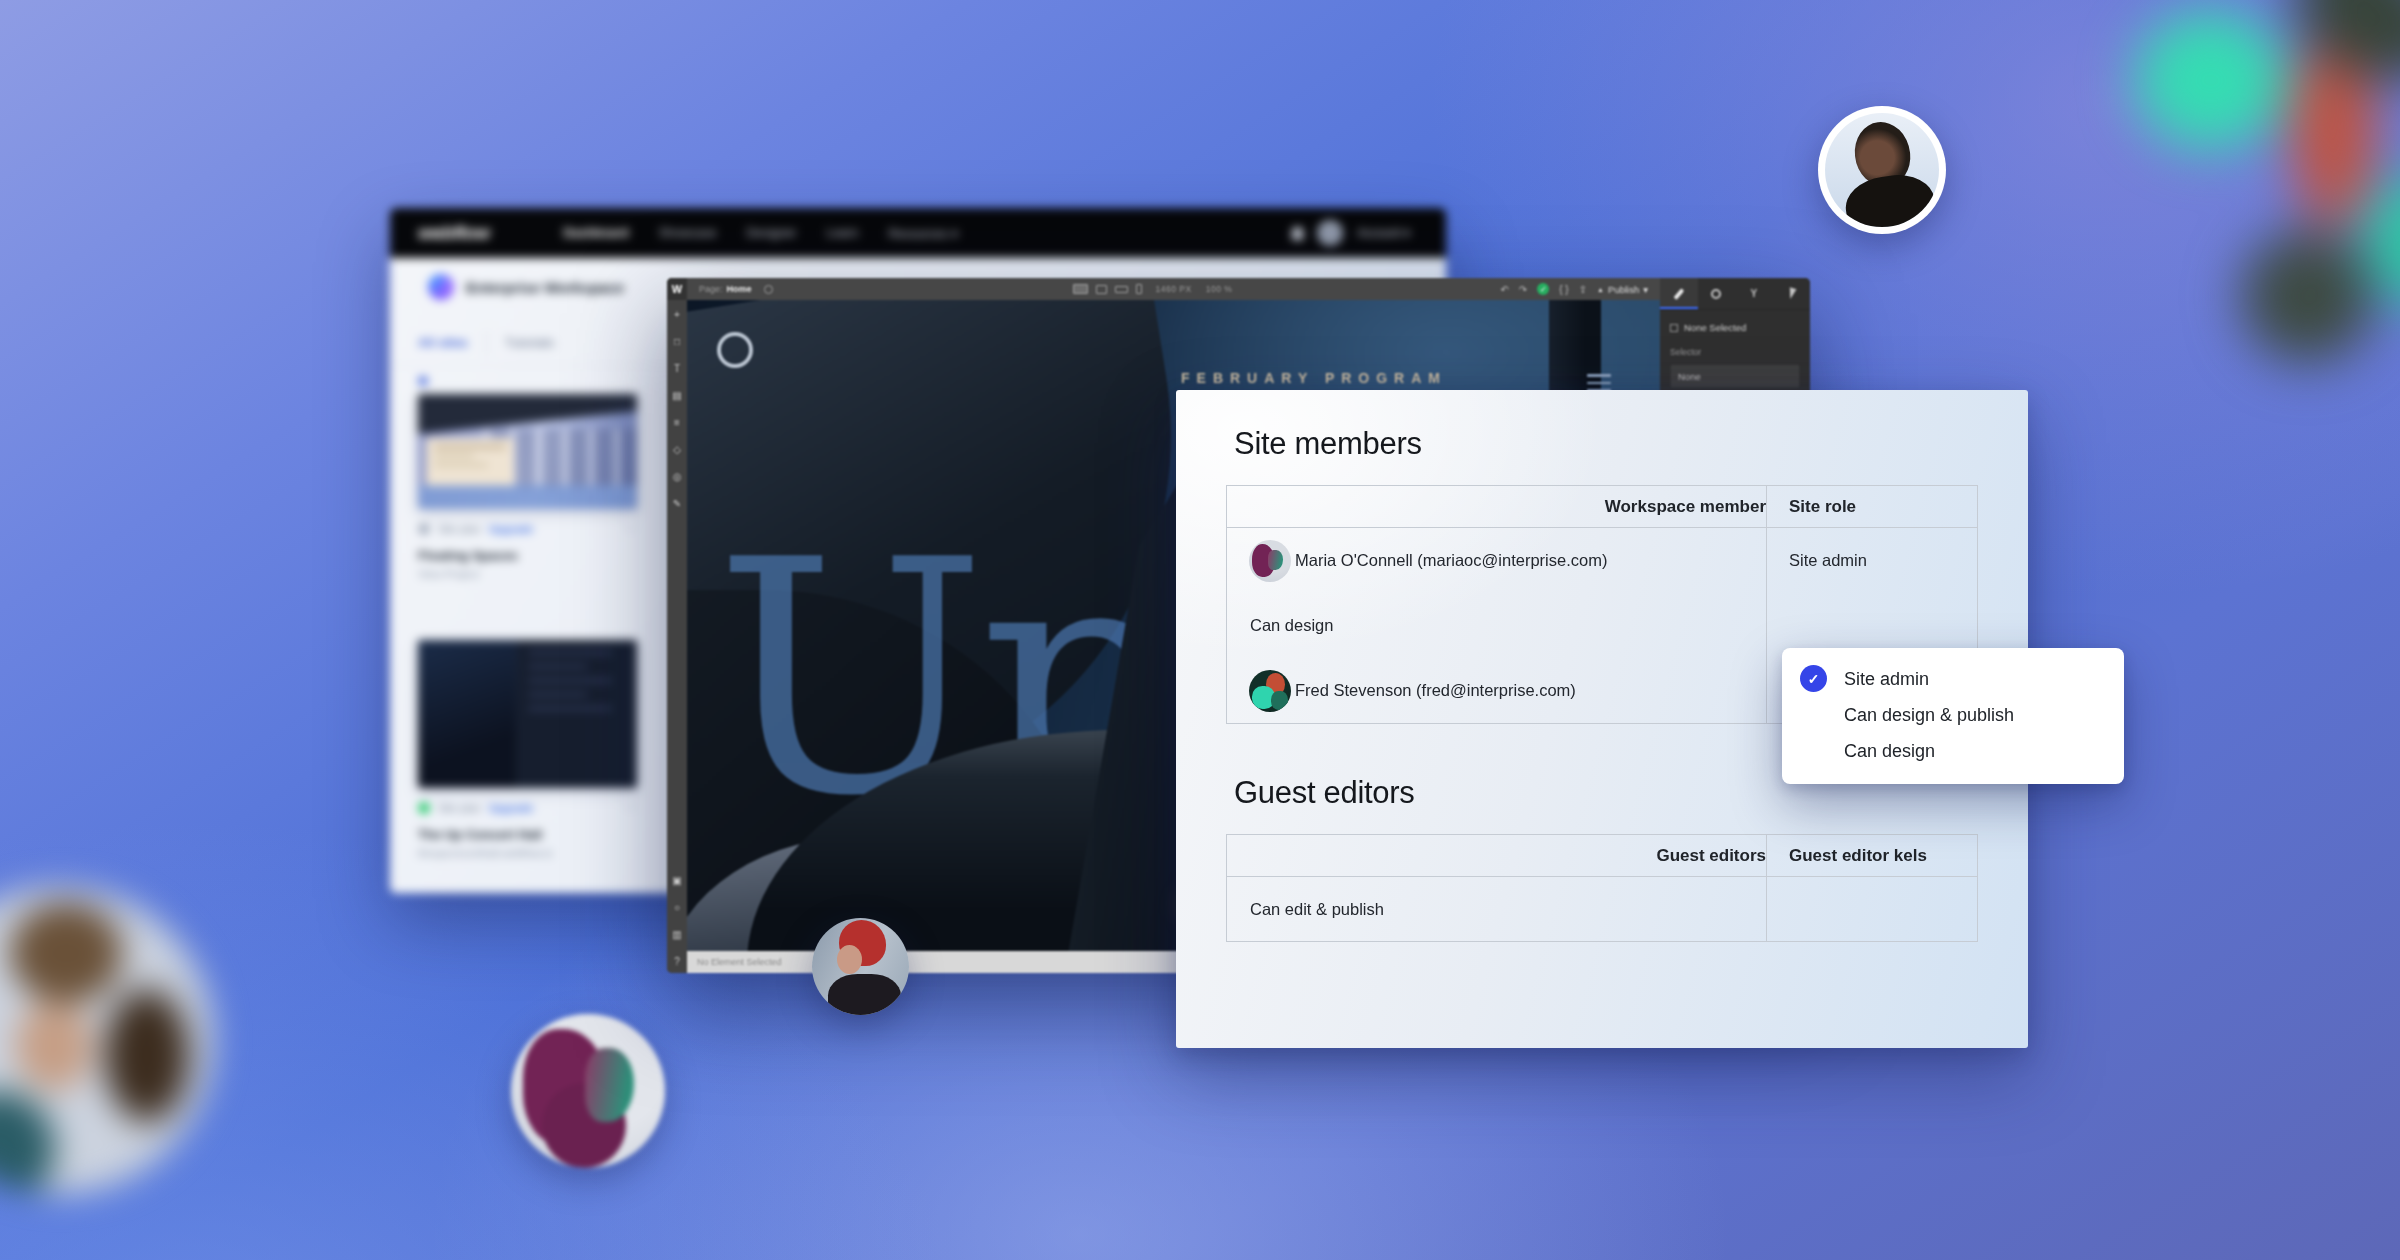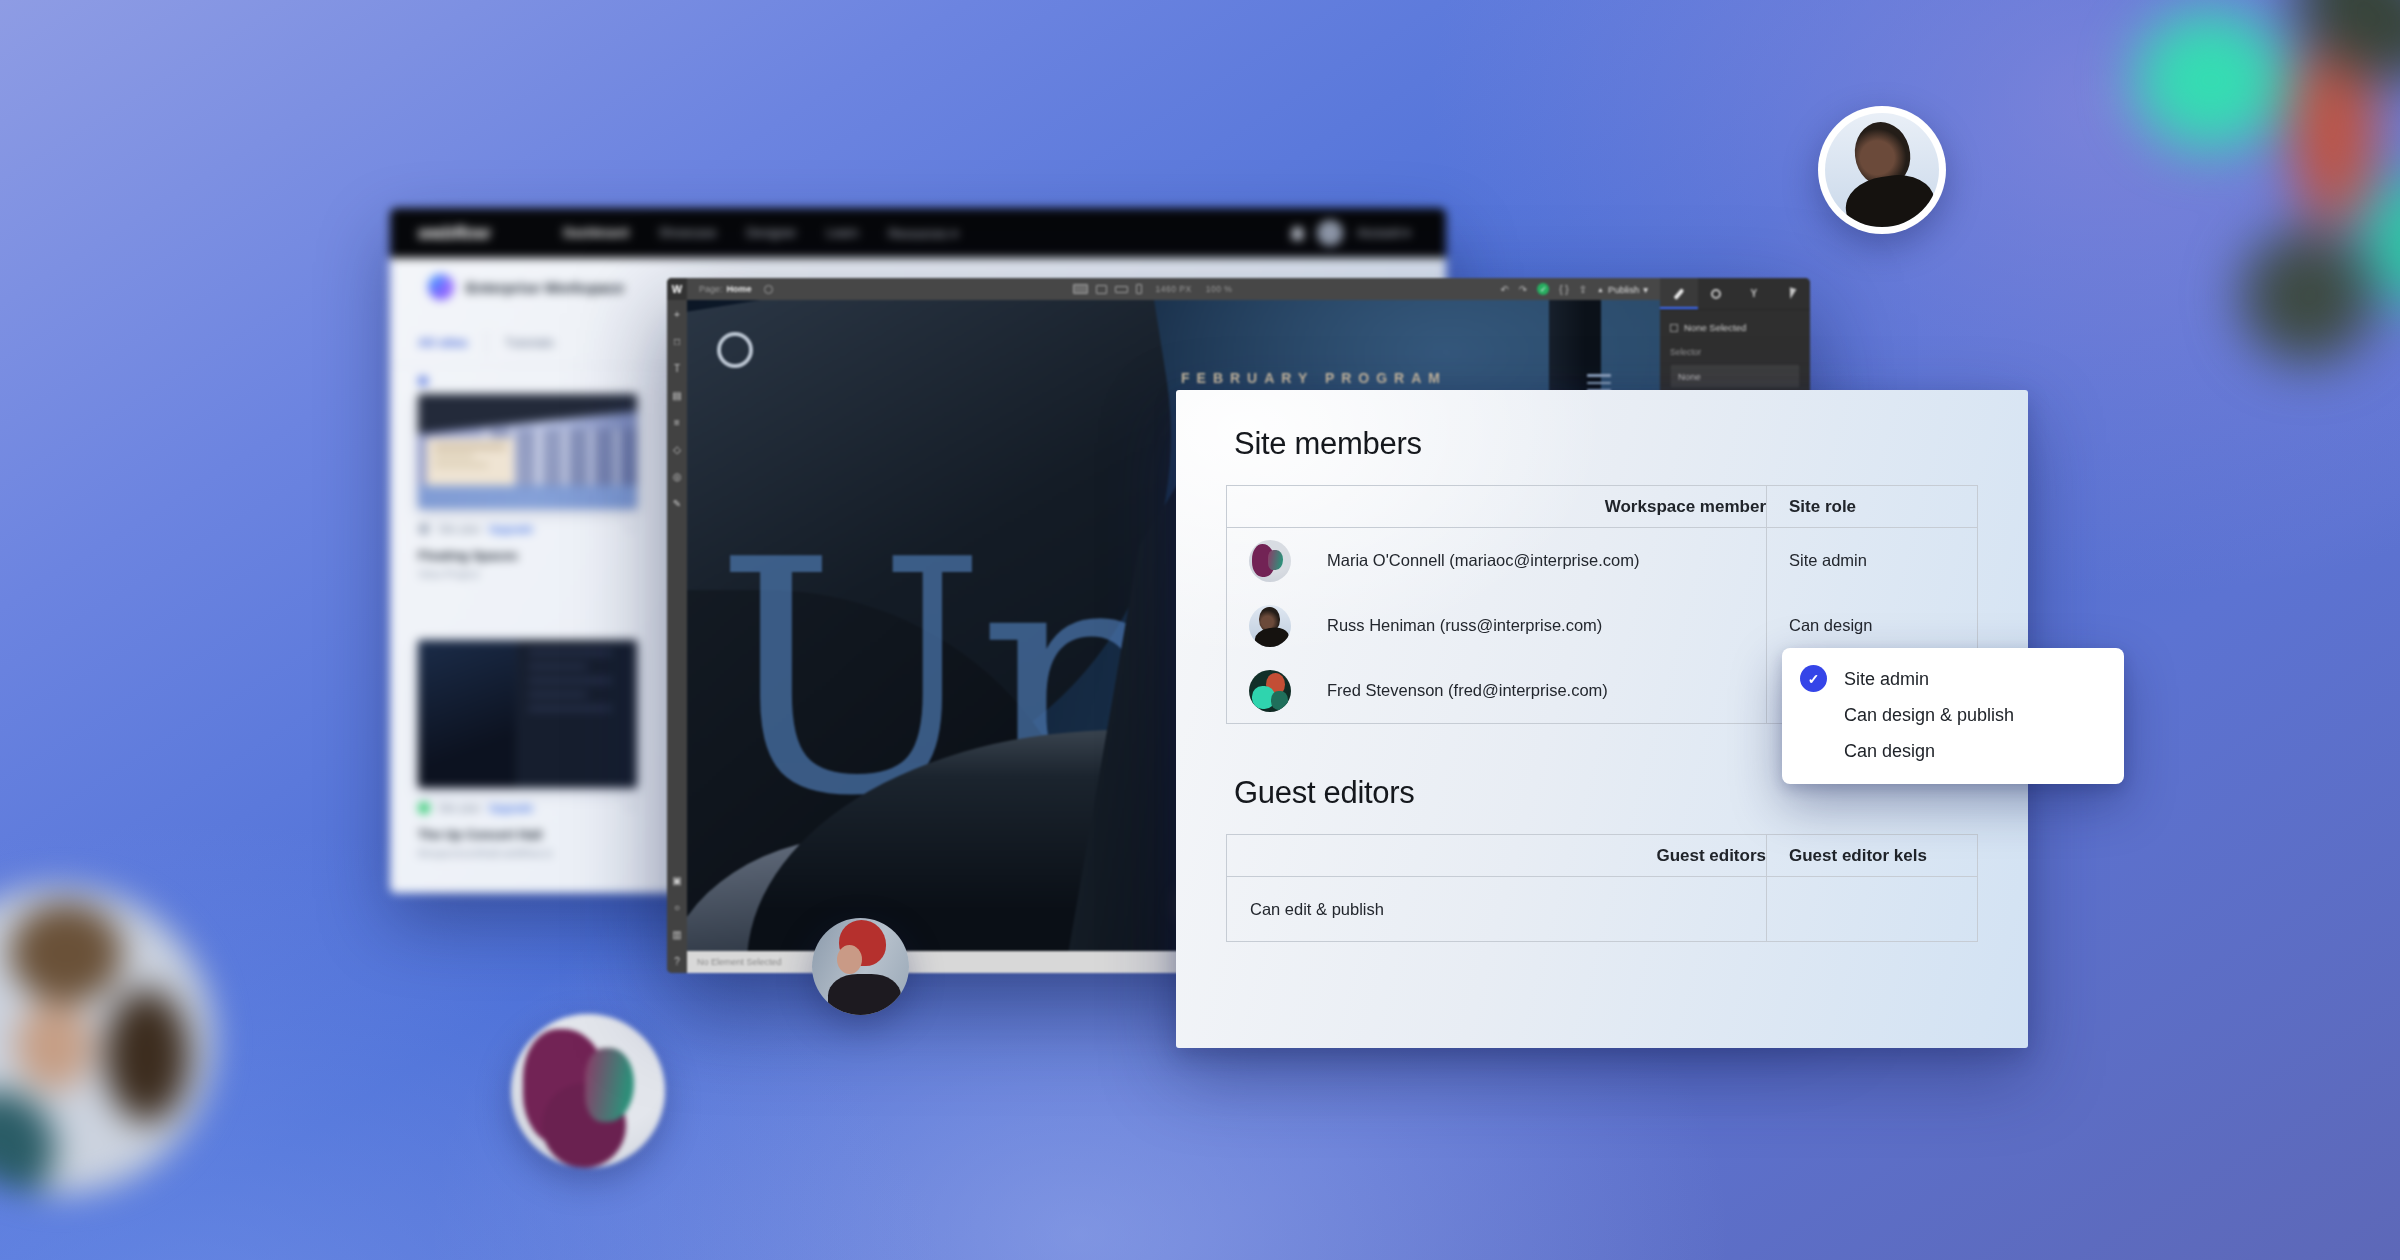--- a/index.html
+++ b/index.html
@@ -175,21 +175,21 @@
   .h-members{margin-top:4px !important;}
   .h-guests{margin-top:51px !important;}
   .ptable{margin-top:23px;border:1px solid #c6ccd4;width:752px;position:relative;}
   .ptable .vline{position:absolute;top:0;bottom:0;left:539px;width:1px;background:#c6ccd4;}
   .thead{display:flex;height:42px;border-bottom:1px solid #c6ccd4;align-items:center;}
   .thead .c1{width:539px;padding-left:22px;font-size:17px;font-weight:700;color:#20242a;text-align:right;}
   .thead .c2{flex:1;padding-left:23px;font-size:17px;font-weight:700;color:#20242a;}
   .trow{display:flex;align-items:center;height:65px;}
   .gtable .trow{height:64px;}
   .gtable .trow + .trow{border-top:1px solid #dde2e9;}
-  .trow .c1{width:539px;display:flex;align-items:center;gap:36px;padding-left:22px;}
+  .trow .c1{width:539px;display:flex;align-items:center;gap:4px;padding-left:22px;}
   .trow .c2{flex:1;padding-left:23px;font-size:16.5px;color:#23272e;}
   .member-name{font-size:16.5px;color:#23272e;}
   .row-avatar{width:42px;height:42px;border-radius:50%;position:relative;overflow:hidden;flex:0 0 42px;}
   .ra-maria{background:radial-gradient(circle at 62% 35%, #d8dce2 0 45%, #c4cad4 100%);}
   .ra-maria .s1{position:absolute;left:6%;top:10%;width:55%;height:80%;border-radius:50% 60% 50% 50%;background:#722355;}
   .ra-maria .s2{position:absolute;left:46%;top:24%;width:34%;height:48%;border-radius:45% 55% 60% 40%;background:linear-gradient(100deg,#8e3a68,#2f8f7a 85%);}
   .ra-russ{background:linear-gradient(180deg,#dfe7f1,#bccbdd);}
   .ra-russ .s1{position:absolute;left:24%;top:6%;width:50%;height:60%;border-radius:48%;background:radial-gradient(circle at 40% 60%,#6b4a3a 0 30%,#241d18 60%);}
   .ra-russ .s2{position:absolute;left:14%;top:56%;width:80%;height:52%;border-radius:45%;background:#15120f;transform:rotate(-8deg);}
   .ra-fred{background:radial-gradient(circle at 35% 30%, #123029 0 40%, #0d241f 100%);}
@@ -395,27 +395,20 @@
         <span class="c1">
           <span class="row-avatar ra-maria">
               <span class="s1"></span>
               <span class="s2"></span>
             </span>
           <span class="member-name">Maria O'Connell (mariaoc@interprise.com)</span>
         </span>
         <span class="c2">Site admin</span>
       </div>
       <div class="trow">
-        <span class="c1">
-          <span class="row-avatar ra-russ">
-              <span class="s1"></span>
-              <span class="s2"></span>
-            </span>
-          <span class="member-name">Russ Heniman (russ@interprise.com)</span>
-        </span>
         <span class="c2">Can design</span>
       </div>
       <div class="trow">
         <span class="c1">
           <span class="row-avatar ra-fred">
               <span class="s1"></span>
               <span class="s2"></span>
               <span class="s3"></span>
             </span>
           <span class="member-name">Fred Stevenson (fred@interprise.com)</span>

